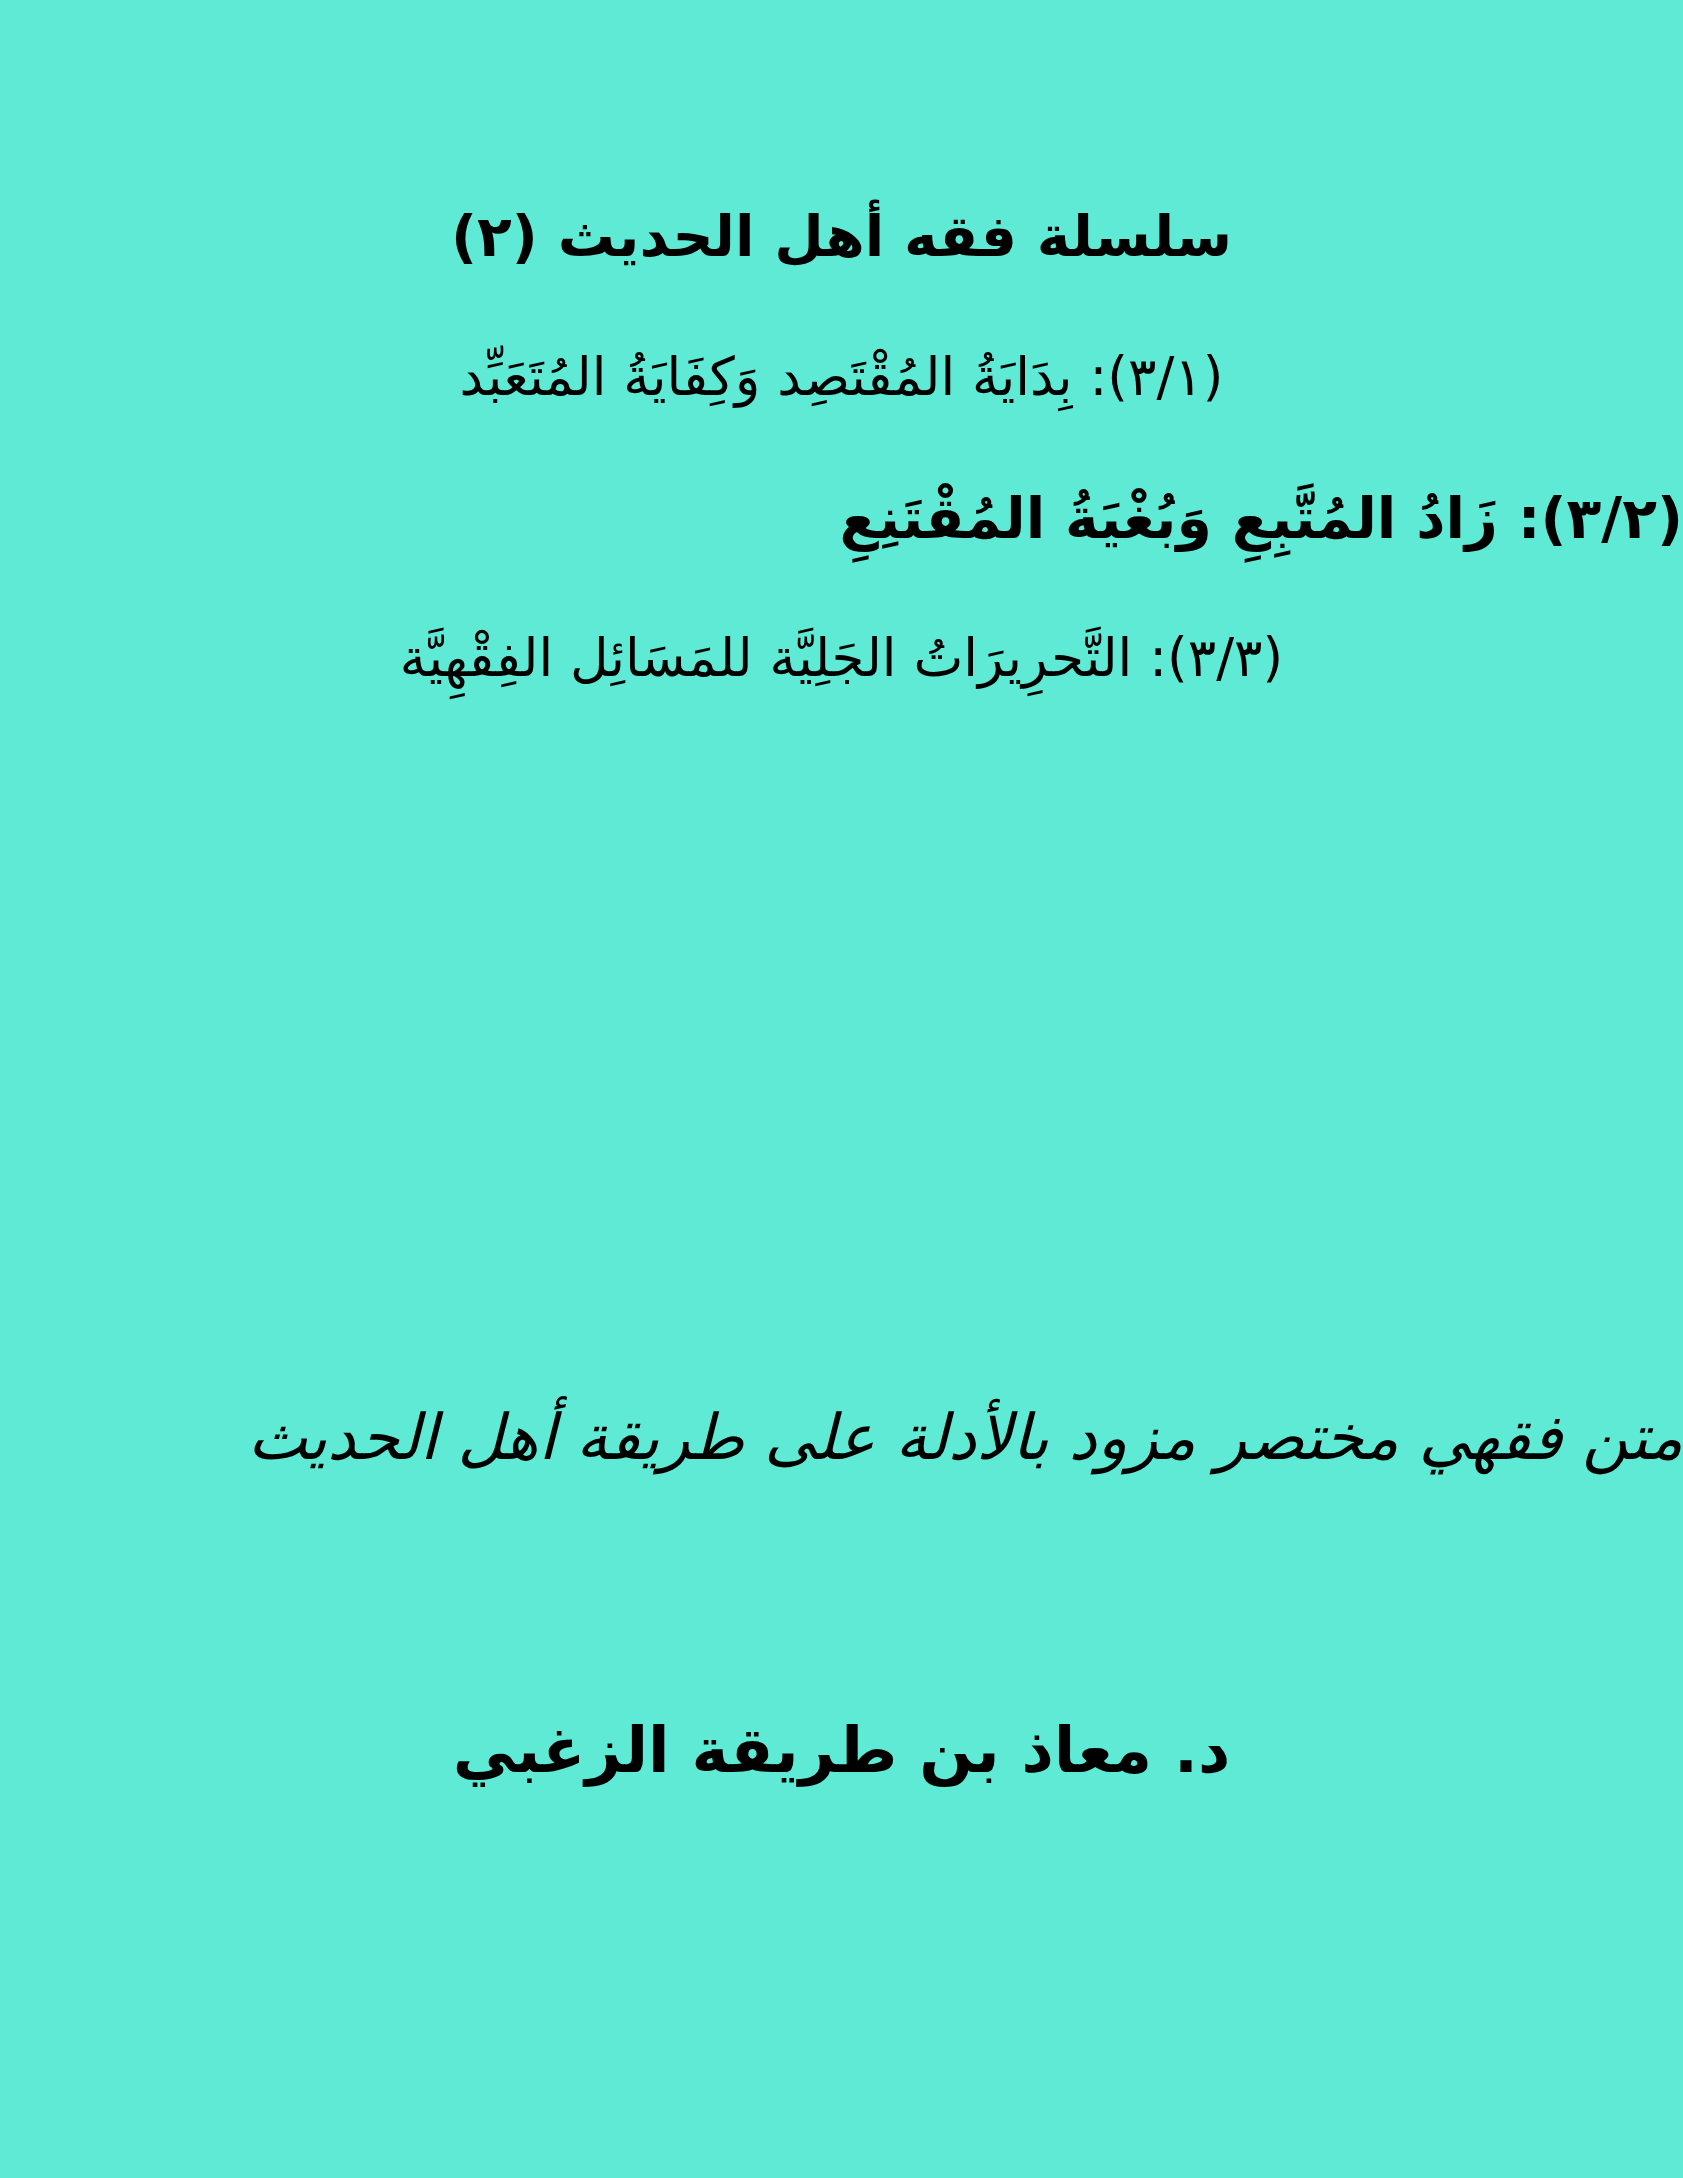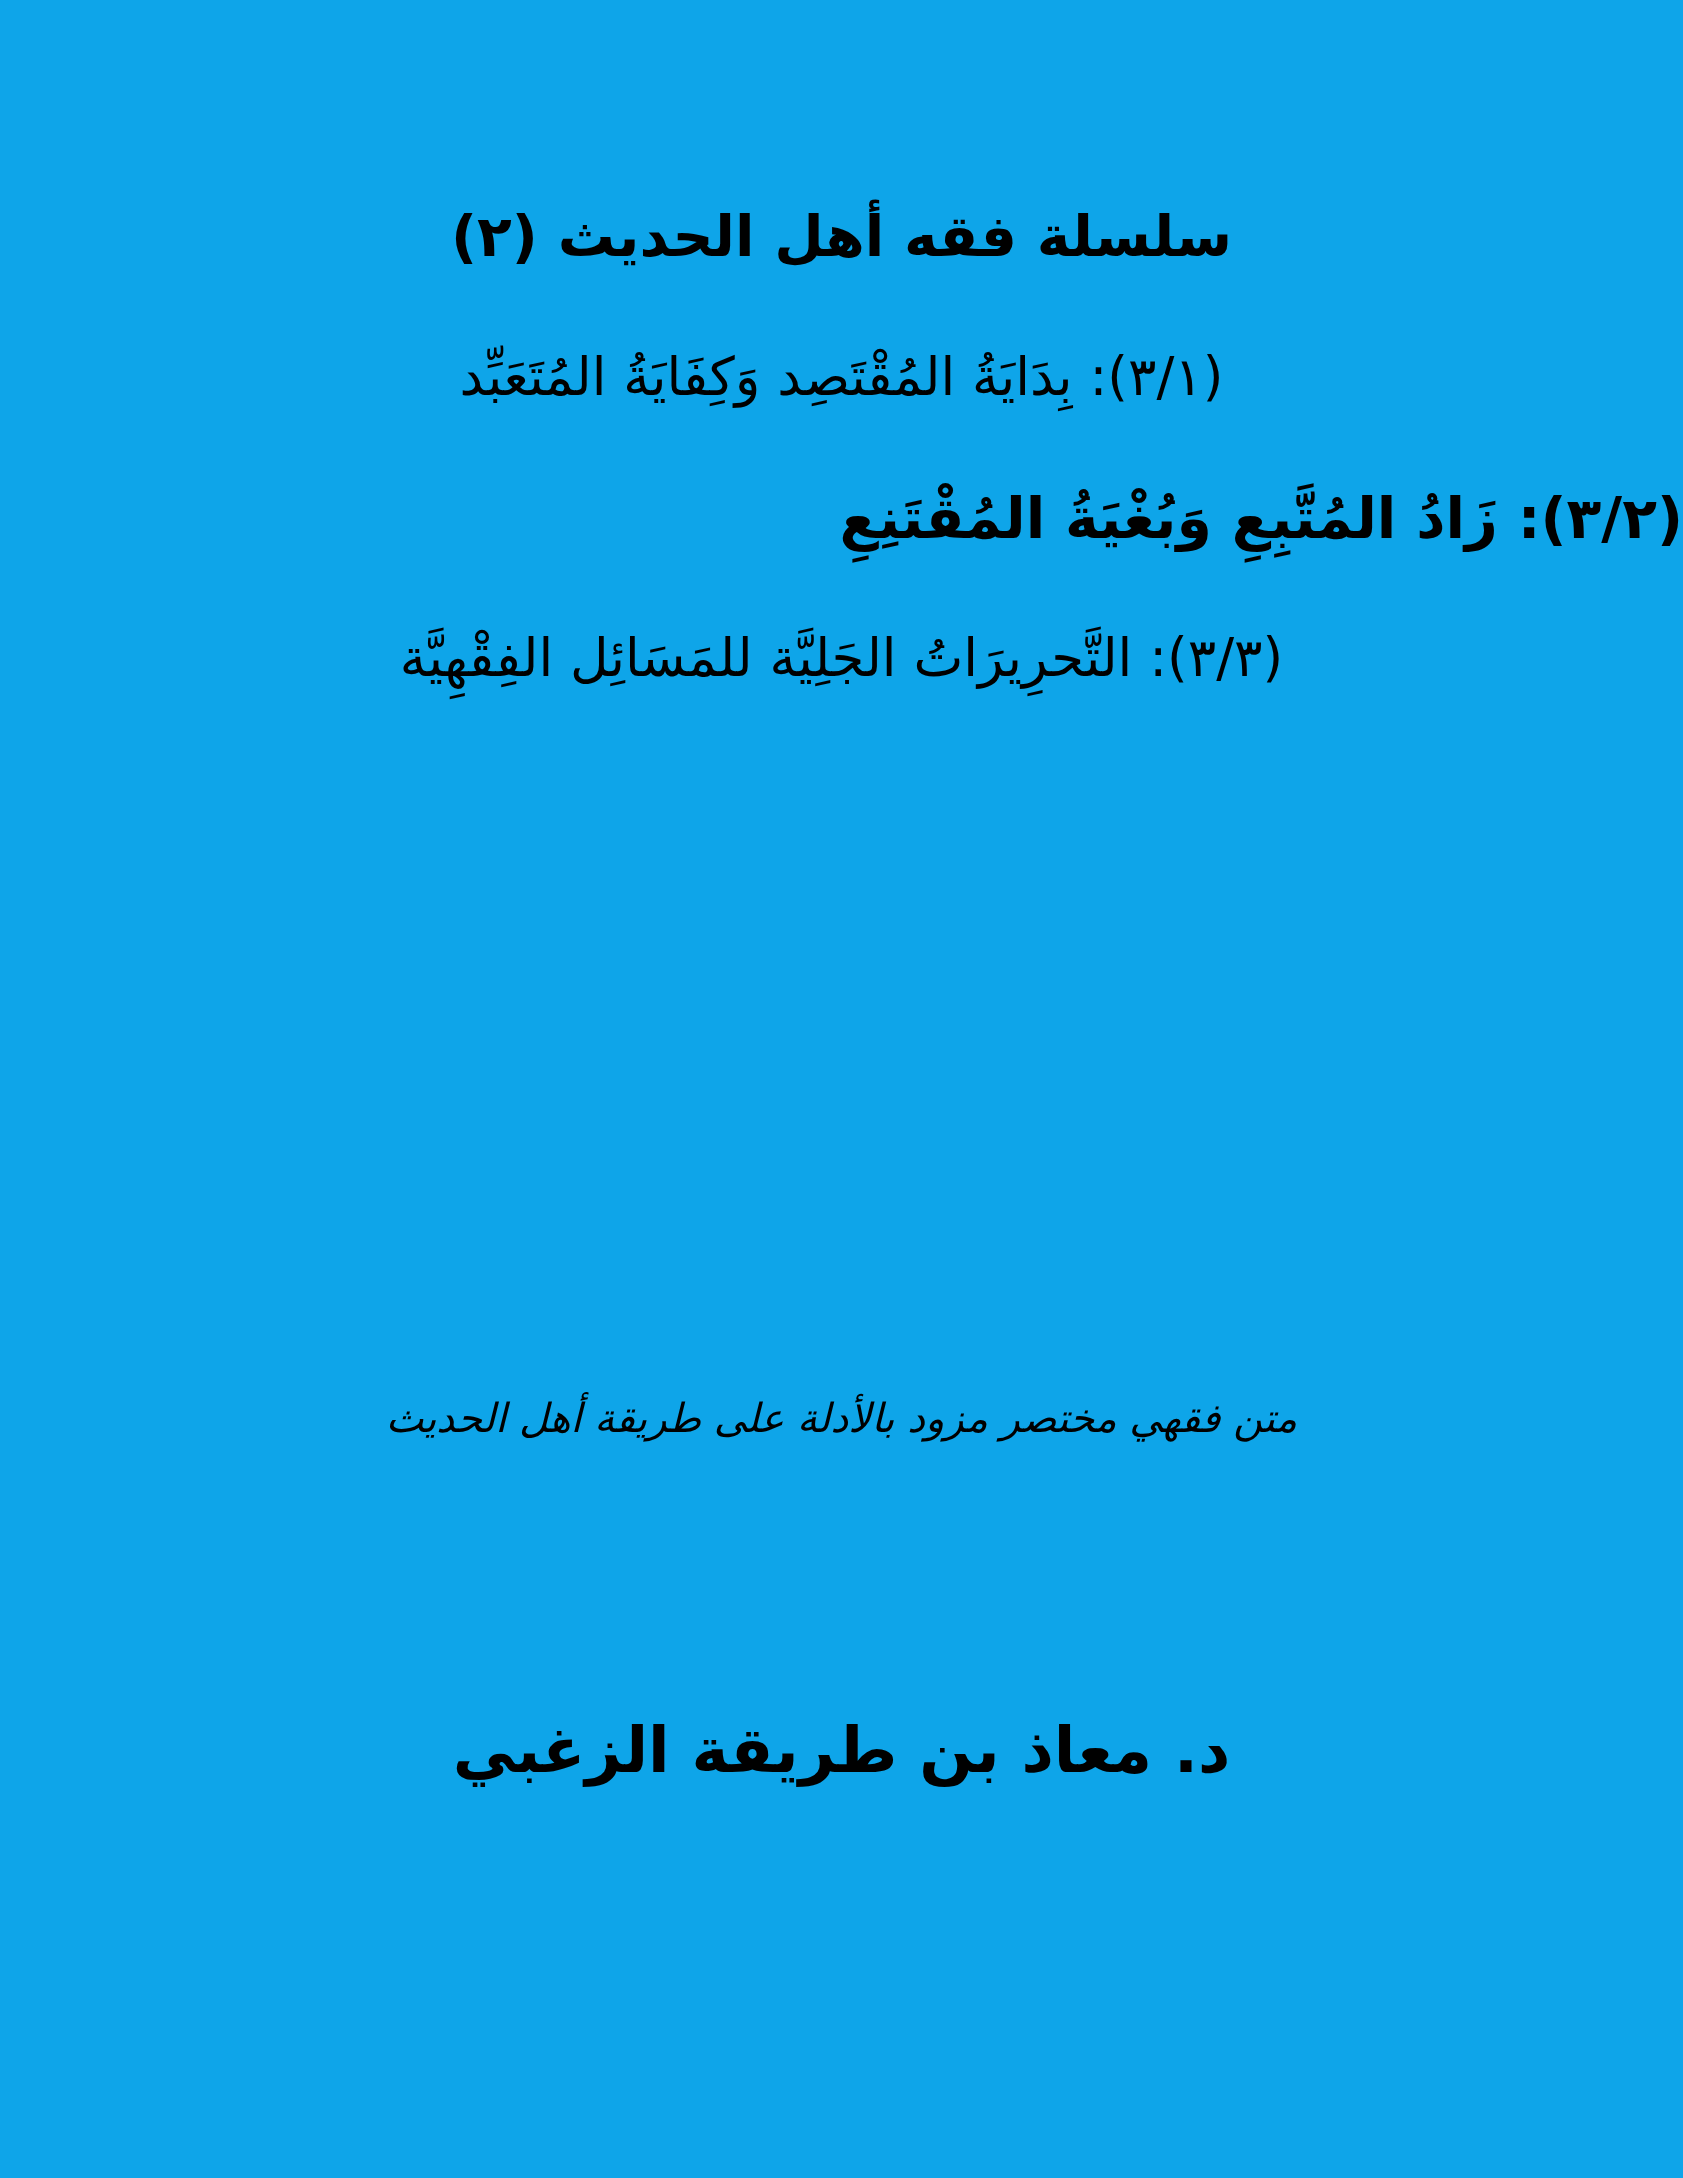--- a/index.html
+++ b/index.html
@@ -11,21 +11,21 @@
     height: 2178px;
     background: #ffffff;
     color: #000000;
     font-family: "DejaVu Sans", sans-serif;
     position: relative;
     overflow: hidden;
   }
   .page {
     position: absolute;
     inset: 0;
-    background: #0ea5e9;
+    background: #5eead4;
   }
   .t {
     position: absolute;
     left: 0;
     right: 0;
     text-align: center;
     direction: rtl;
     unicode-bidi: plaintext;
     white-space: nowrap;
     color: #000000;
@@ -55,23 +55,24 @@
   }
   .book-title {
     top: 933px;
     font-size: 147px;
     line-height: 1.55;
     font-weight: 600;
     letter-spacing: 0;
   }
   .subtitle {
     top: 1384px;
-    font-size: 40px;
+    font-size: 63px;
     line-height: 1.7;
     font-style: italic;
+    text-align: right;
   }
   .author {
     top: 1701px;
     font-size: 63px;
     line-height: 1.6;
     font-weight: 700;
   }
 </style>
 </head>
 <body>

